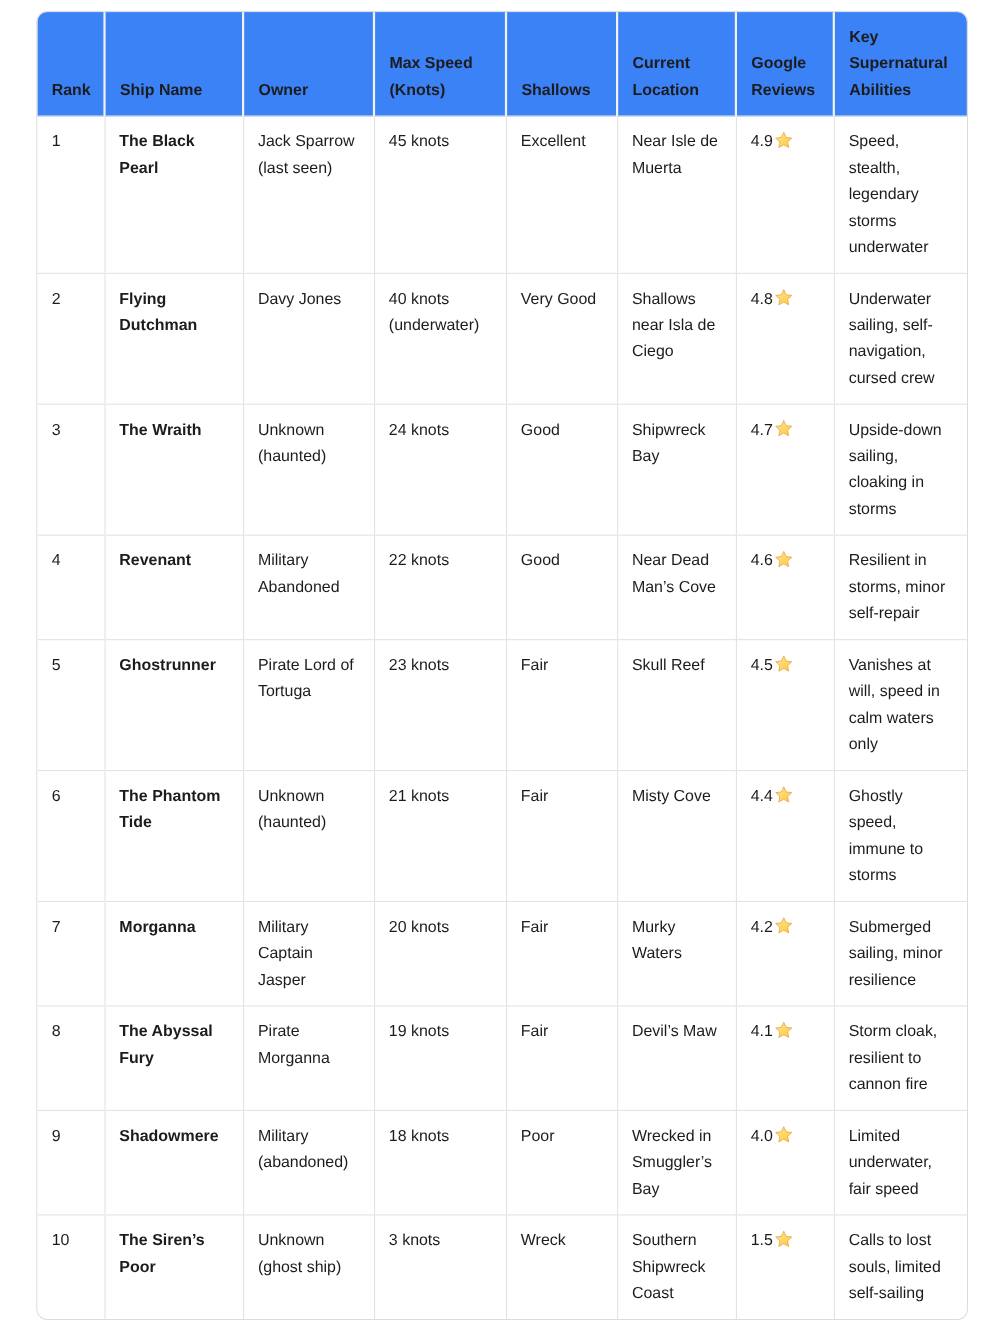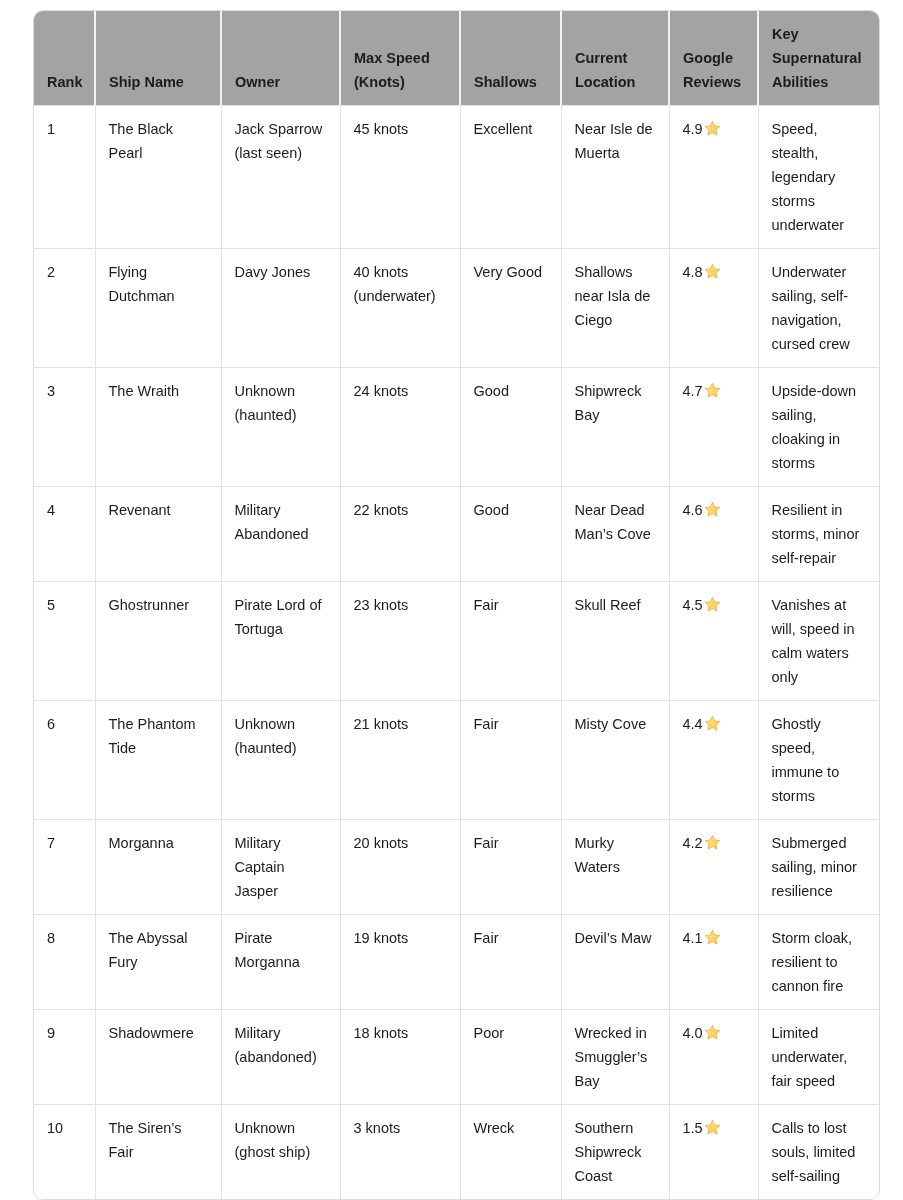--- a/index.html
+++ b/index.html
@@ -27,21 +27,21 @@
     background: #ffffff;
   }
   table.ships {
     border-collapse: collapse;
     table-layout: fixed;
     width: 100%;
     font-size: 14.5px;
     line-height: 24px;
   }
   table.ships th {
-    background: #a3a3a3;
+    background: #3b82f6;
     font-weight: 700;
     text-align: left;
     vertical-align: bottom;
     padding: 11px 13px;
     color: #1c1c1e;
   }
   table.ships th + th {
     border-left: 2px solid #f2f2f2;
   }
   table.ships td {
@@ -50,21 +50,21 @@
     text-align: left;
     padding: 11px 13px;
     border-top: 1px solid #e3e3e3;
     color: #1c1c1e;
     overflow-wrap: break-word;
   }
   table.ships td + td {
     border-left: 1px solid #e3e3e3;
   }
   .ship-name {
-    font-weight: 400;
+    font-weight: 700;
   }
   .rating-cell {
     white-space: nowrap;
   }
   .star-icon svg {
     vertical-align: -3px;
     margin-left: 1px;
   }
   .svg-defs {
     position: absolute;
@@ -224,21 +224,21 @@
           <td>Poor</td>
           <td>Wrecked in Smuggler’s Bay</td>
           <td class="rating-cell"><span>4.0</span><span class="star-icon"><svg viewBox="0 0 24 24" width="17" height="17">
                   <polygon points="12,1.8 15.06,8.39 22.27,9.26 16.95,14.21 18.35,21.34 12,17.8 5.65,21.34 7.05,14.21 1.73,9.26 8.94,8.39" fill="url(#starGrad)" stroke="#e9a13b" stroke-width="1" stroke-linejoin="round"></polygon>
                 </svg></span></td>
           <td>Limited underwater, fair speed</td>
         </tr>
 
         <tr>
           <td>10</td>
-          <td class="ship-name">The Siren’s Fair</td>
+          <td class="ship-name">The Siren’s Poor</td>
           <td>Unknown (ghost ship)</td>
           <td>3 knots</td>
           <td>Wreck</td>
           <td>Southern Shipwreck Coast</td>
           <td class="rating-cell"><span>1.5</span><span class="star-icon"><svg viewBox="0 0 24 24" width="17" height="17">
                   <polygon points="12,1.8 15.06,8.39 22.27,9.26 16.95,14.21 18.35,21.34 12,17.8 5.65,21.34 7.05,14.21 1.73,9.26 8.94,8.39" fill="url(#starGrad)" stroke="#e9a13b" stroke-width="1" stroke-linejoin="round"></polygon>
                 </svg></span></td>
           <td>Calls to lost souls, limited self-sailing</td>
         </tr>
 

